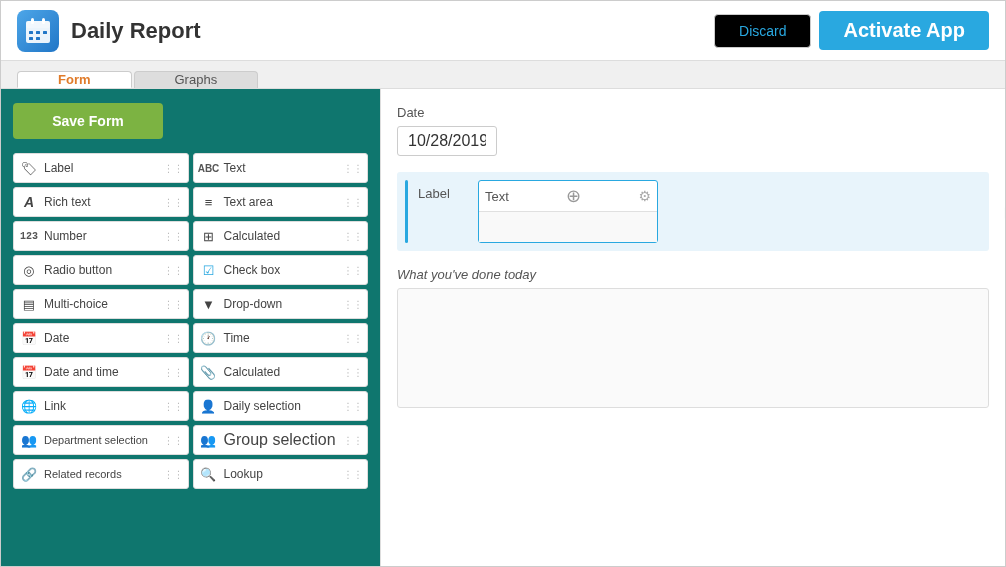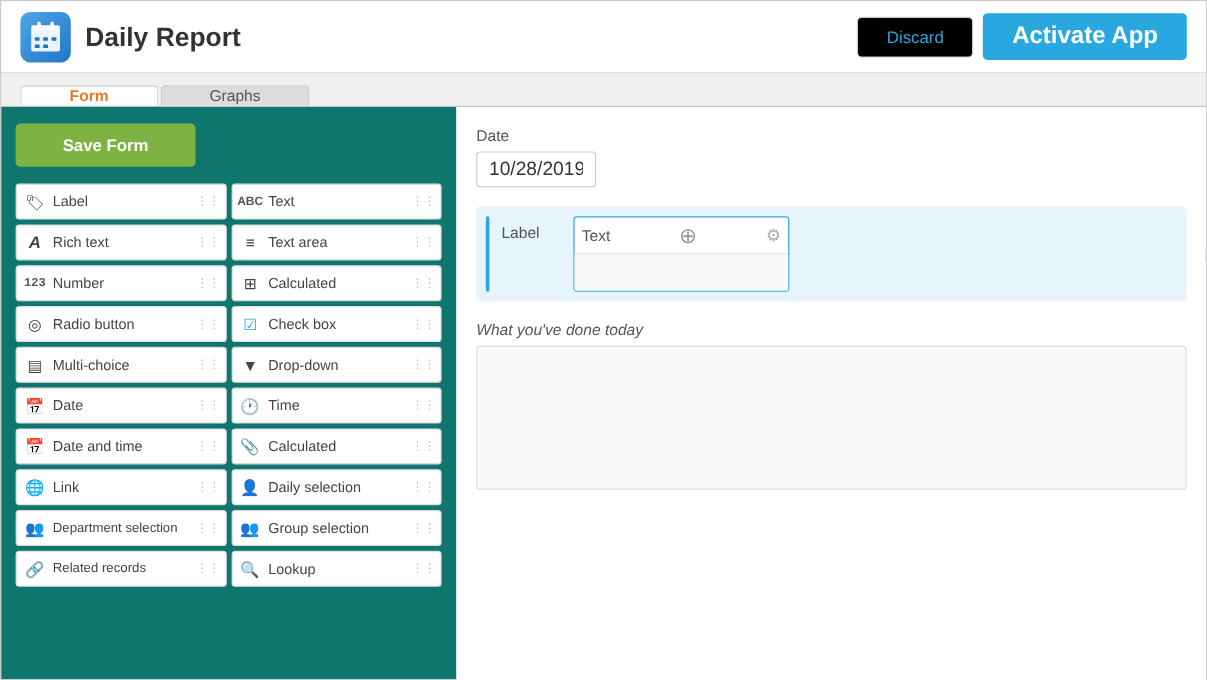--- a/index.html
+++ b/index.html
@@ -431,21 +431,21 @@
           <span class="drag-handle">⋮⋮</span>
         </div>
 
         <div class="field-item">
           <span class="field-icon">👥</span>
           <span style="font-size:11px;">Department selection</span>
           <span class="drag-handle">⋮⋮</span>
         </div>
         <div class="field-item">
           <span class="field-icon">👥</span>
-          <span style="font-size:12px;">Group selection</span>
+          <span style="font-size:16px;">Group selection</span>
           <span class="drag-handle">⋮⋮</span>
         </div>
 
         <div class="field-item">
           <span class="field-icon">🔗</span>
           <span style="font-size:11px;">Related records</span>
           <span class="drag-handle">⋮⋮</span>
         </div>
         <div class="field-item">
           <span class="field-icon">🔍</span>

